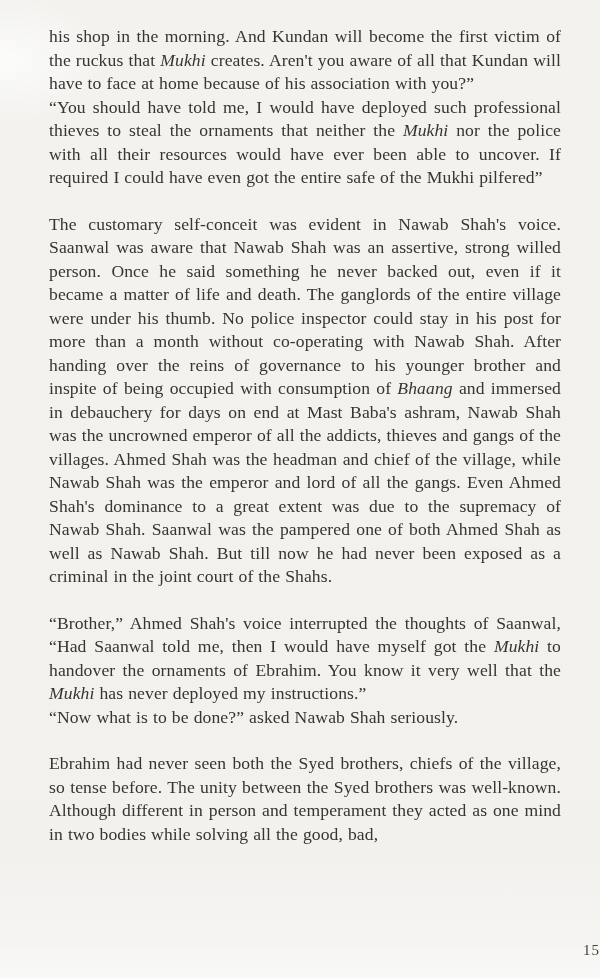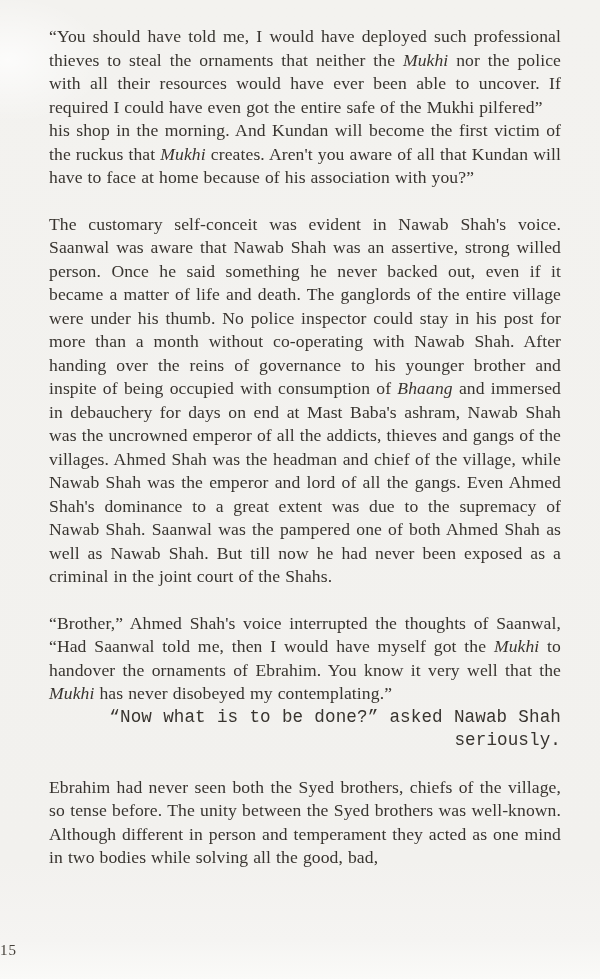--- a/index.html
+++ b/index.html
@@ -31,54 +31,53 @@
     font-size: 17.6px;
     line-height: 23.5px;
     text-align: justify;
     letter-spacing: 0.1px;
     word-spacing: 0.5px;
   }
   p.para.gap {
     margin-top: 23px;
   }
   p.para.no-justify {
-    text-align: right;
-    font-family: Liberation Mono, monospace;
+    text-align: left;
   }
   .it {
     font-style: italic;
   }
   .page-footer {
     position: absolute;
     left: 0;
     bottom: 20px;
     width: 100%;
-    text-align: left;
+    text-align: right;
   }
   .page-number {
     display: inline-block;
     font-size: 15px;
     letter-spacing: 1px;
     color: #454039;
   }
 </style>
 </head>
 <body>
 
 <div class="scan-page">
 
   <div class="text-block">
 
+    <p class="para"><span>his shop in the morning. And Kundan will become the first victim of the ruckus that </span><span class="it">Mukhi</span><span> creates. Aren't you aware of all that Kundan will have to face at home because of his association with you?”</span></p>
+
     <p class="para"><span>“You should have told me, I would have deployed such professional thieves to steal the ornaments that neither the </span><span class="it">Mukhi</span><span> nor the police with all their resources would have ever been able to uncover. If required I could have even got the entire safe of the Mukhi pilfered”</span></p>
-
-    <p class="para"><span>his shop in the morning. And Kundan will become the first victim of the ruckus that </span><span class="it">Mukhi</span><span> creates. Aren't you aware of all that Kundan will have to face at home because of his association with you?”</span></p>
 
     <p class="para gap"><span>The customary self-conceit was evident in Nawab Shah's voice. Saanwal was aware that Nawab Shah was an assertive, strong willed person. Once he said something he never backed out, even if it became a matter of life and death. The ganglords of the entire village were under his thumb. No police inspector could stay in his post for more than a month without co-operating with Nawab Shah. After handing over the reins of governance to his younger brother and inspite of being occupied with consumption of </span><span class="it">Bhaang</span><span> and immersed in debauchery for days on end at Mast Baba's ashram, Nawab Shah was the uncrowned emperor of all the addicts, thieves and gangs of the villages. Ahmed Shah was the headman and chief of the village, while Nawab Shah was the emperor and lord of all the gangs. Even Ahmed Shah's dominance to a great extent was due to the supremacy of Nawab Shah. Saanwal was the pampered one of both Ahmed Shah as well as Nawab Shah. But till now he had never been exposed as a criminal in the joint court of the Shahs.</span></p>
 
-    <p class="para gap"><span>“Brother,” Ahmed Shah's voice interrupted the thoughts of Saanwal, “Had Saanwal told me, then I would have myself got the </span><span class="it">Mukhi</span><span> to handover the ornaments of Ebrahim. You know it very well that the </span><span class="it">Mukhi</span><span> has never disobeyed my contemplating.”</span></p>
+    <p class="para gap"><span>“Brother,” Ahmed Shah's voice interrupted the thoughts of Saanwal, “Had Saanwal told me, then I would have myself got the </span><span class="it">Mukhi</span><span> to handover the ornaments of Ebrahim. You know it very well that the </span><span class="it">Mukhi</span><span> has never deployed my instructions.”</span></p>
 
     <p class="para no-justify"><span>“Now what is to be done?” asked Nawab Shah seriously.</span></p>
 
 
     <p class="para gap"><span>Ebrahim had never seen both the Syed brothers, chiefs of the village, so tense before. The unity between the Syed brothers was well-known. Although different in person and temperament they acted as one mind in two bodies while solving all the good, bad,</span></p>
 
   </div>
 
   <div class="page-footer">
     <span class="page-number">15</span>

